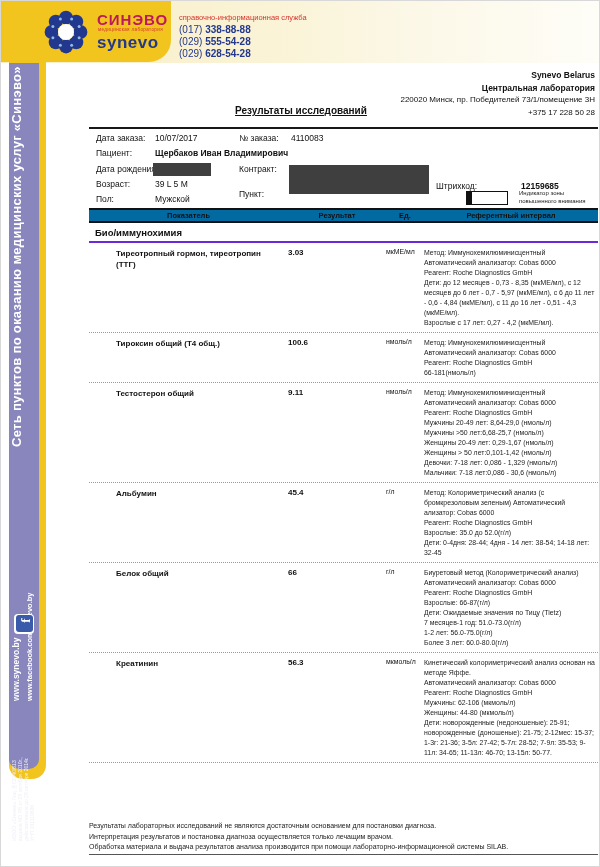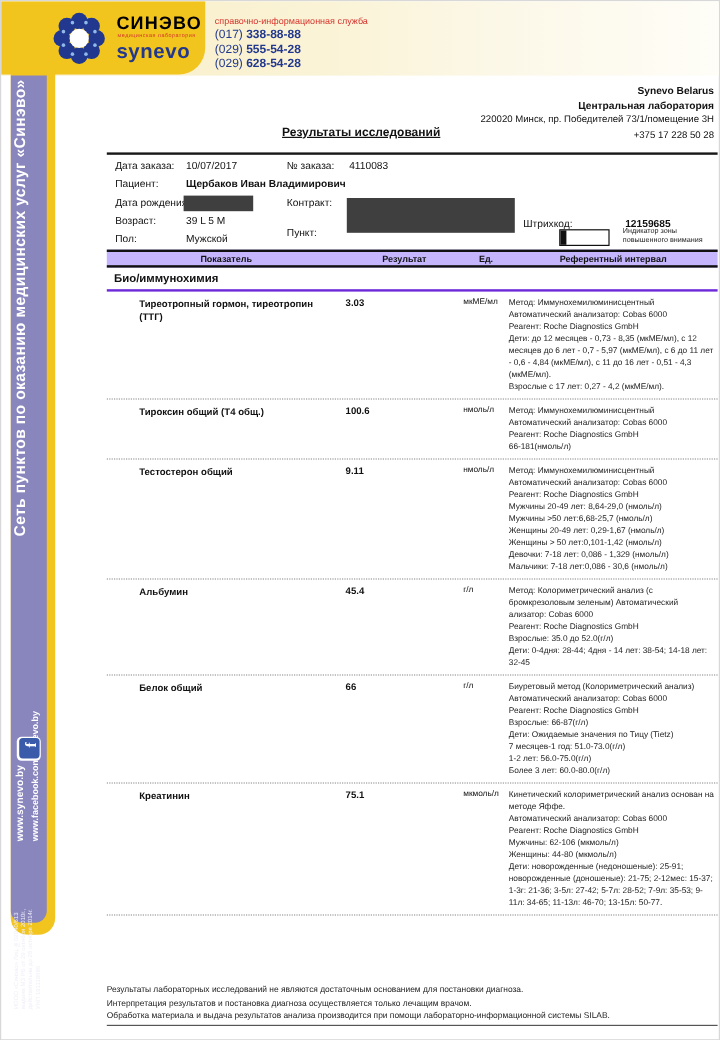--- a/index.html
+++ b/index.html
@@ -5,21 +5,21 @@
   * { margin:0; padding:0; box-sizing:border-box; }
   html,body { width:600px; height:867px; background:#fff; font-family:"Liberation Sans", sans-serif; }
   .page { position:relative; width:600px; height:867px; background:#fff; border:1px solid #d8d8d8; overflow:hidden; }
 
   
   .top-band { position:absolute; left:0; top:0; width:600px; height:62px;
     background:linear-gradient(to right,#F7EEC6 0%,#FAF3D6 45%,#FCF8E8 70%,#FEFDF7 100%); }
   .logo-box { position:absolute; left:0; top:0; width:170px; height:61px; background:#F2C41E; border-radius:0 0 22px 0; display:flex; align-items:center; }
   .flower { margin-left:40px; width:50px; height:50px; }
   .brand-text { margin-left:6px; display:flex; flex-direction:column; line-height:1; }
-  .brand-ru { font-size:15px; font-weight:bold; color:#000000; letter-spacing:1px; }
+  .brand-ru { font-size:15px; font-weight:bold; color:#be185d; letter-spacing:1px; }
   .brand-sub { font-size:4.5px; color:#D6332C; margin:1px 0 1px 1px; letter-spacing:0.4px; }
   .brand-en { font-size:17px; font-weight:bold; color:#22388E; letter-spacing:0.5px; }
   .phone-block { position:absolute; left:178px; top:11px; line-height:12px; }
   .service-line { font-size:7.5px; color:#D6332C; }
   .phone-line { font-size:10px; color:#22388E; }
   .phone-line b { font-weight:bold; }
 
   
   .side-yellow { position:absolute; left:8px; top:55px; width:37px; height:723px; background:#F2C41E; border-radius:0 0 14px 14px; }
   .side-purple { position:absolute; left:8px; top:62px; width:30px; height:706px; background:#8986BD; border-radius:0 0 10px 10px; }
@@ -41,21 +41,21 @@
   
   .patient { position:absolute; left:88px; top:126px; width:509px; height:81px; border-top:2px solid #181818; font-size:8.5px; color:#111; }
   .p-item { position:absolute; white-space:nowrap; }
   .p-bold { font-weight:bold; }
   .redact { position:absolute; background:#3f3f3f; }
   .ind-box { position:absolute; left:377px; top:62px; width:42px; height:14px; background:#fff; border:1px solid #111; }
   .ind-box::before { content:""; position:absolute; left:0; top:0; width:5px; height:100%; background:#111; }
   .ind-label { position:absolute; left:430px; top:61px; font-size:6px; line-height:7.5px; color:#222; white-space:pre-line; }
 
   
-  .thead { position:absolute; left:88px; top:207px; width:509px; height:15px; background:#c4b5fd; border-top:2px solid #111; border-bottom:2px solid #111; display:grid; grid-template-columns:199px 98px 38px 1fr; }
+  .thead { position:absolute; left:88px; top:207px; width:509px; height:15px; background:#0369a1; border-top:2px solid #111; border-bottom:2px solid #111; display:grid; grid-template-columns:199px 98px 38px 1fr; }
   .thead div { font-size:7.5px; font-weight:bold; text-align:center; line-height:11px; color:#111; }
   .tbody { position:absolute; left:88px; top:224px; width:509px; color:#111; }
   .section-h { font-size:9.5px; font-weight:bold; padding:2px 0 3px 6px; border-bottom:2px solid #6d28d9; }
   .row { display:grid; grid-template-columns:199px 98px 38px 1fr; padding:5px 0 4px 0; border-bottom:1px dotted #999; }
   .c-name { padding-left:27px; padding-right:8px; font-size:8px; font-weight:bold; line-height:11px; white-space:pre-line; }
   .c-res { font-size:8px; font-weight:bold; }
   .c-unit { font-size:6.9px; }
   .c-ref { font-size:6.9px; line-height:10px; white-space:pre-line; padding-right:2px; color:#1c1c1c; }
 
   
@@ -219,21 +219,21 @@
 Автоматический анализатор: Cobas 6000
 Реагент: Roche Diagnostics GmbH
 Взрослые: 66-87(г/л)
 Дети: Ожидаемые значения по Тицу (Tietz)
 7 месяцев-1 год: 51.0-73.0(г/л)
 1-2 лет: 56.0-75.0(г/л)
 Более 3 лет: 60.0-80.0(г/л)</div>
     </div>
     <div class="row">
       <div class="c-name">Креатинин</div>
-      <div class="c-res">75.1</div>
+      <div class="c-res">56.3</div>
       <div class="c-unit">мкмоль/л</div>
       <div class="c-ref">Кинетический колориметрический анализ основан на методе Яффе.
 Автоматический анализатор: Cobas 6000
 Реагент: Roche Diagnostics GmbH
 Мужчины: 62-106 (мкмоль/л)
 Женщины: 44-80 (мкмоль/л)
 Дети: новорожденные (недоношеные): 25-91; новорожденные (доношеные):  21-75;  2-12мес: 15-37;   1-3г: 21-36;   3-5л: 27-42;  5-7л: 28-52;  7-9л: 35-53;  9-11л: 34-65;   11-13л: 46-70;  13-15л: 50-77.</div>
     </div>
   </div>
 

